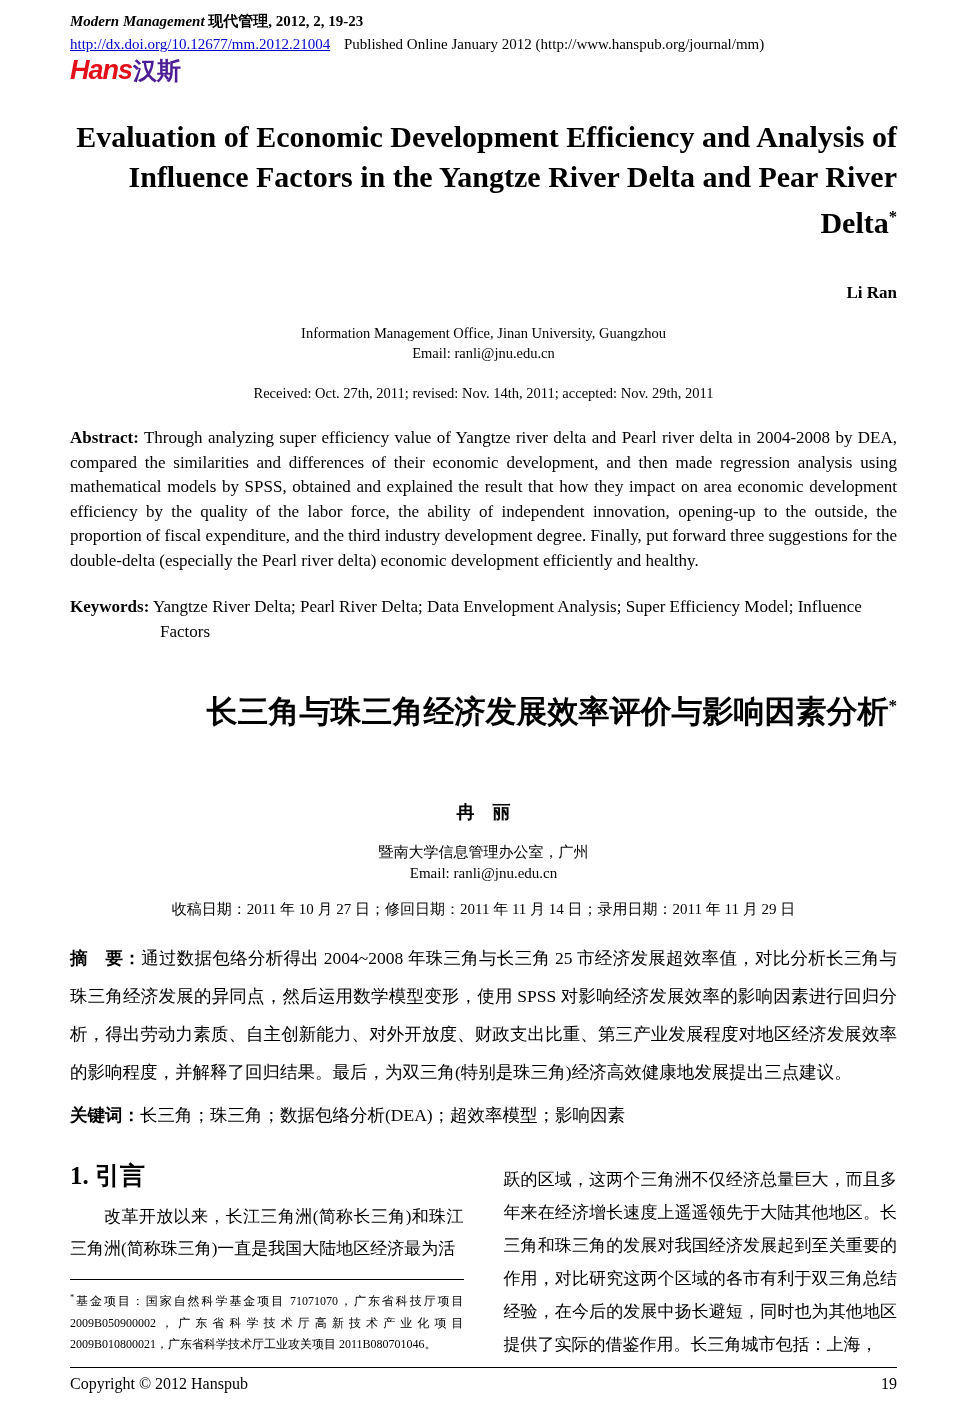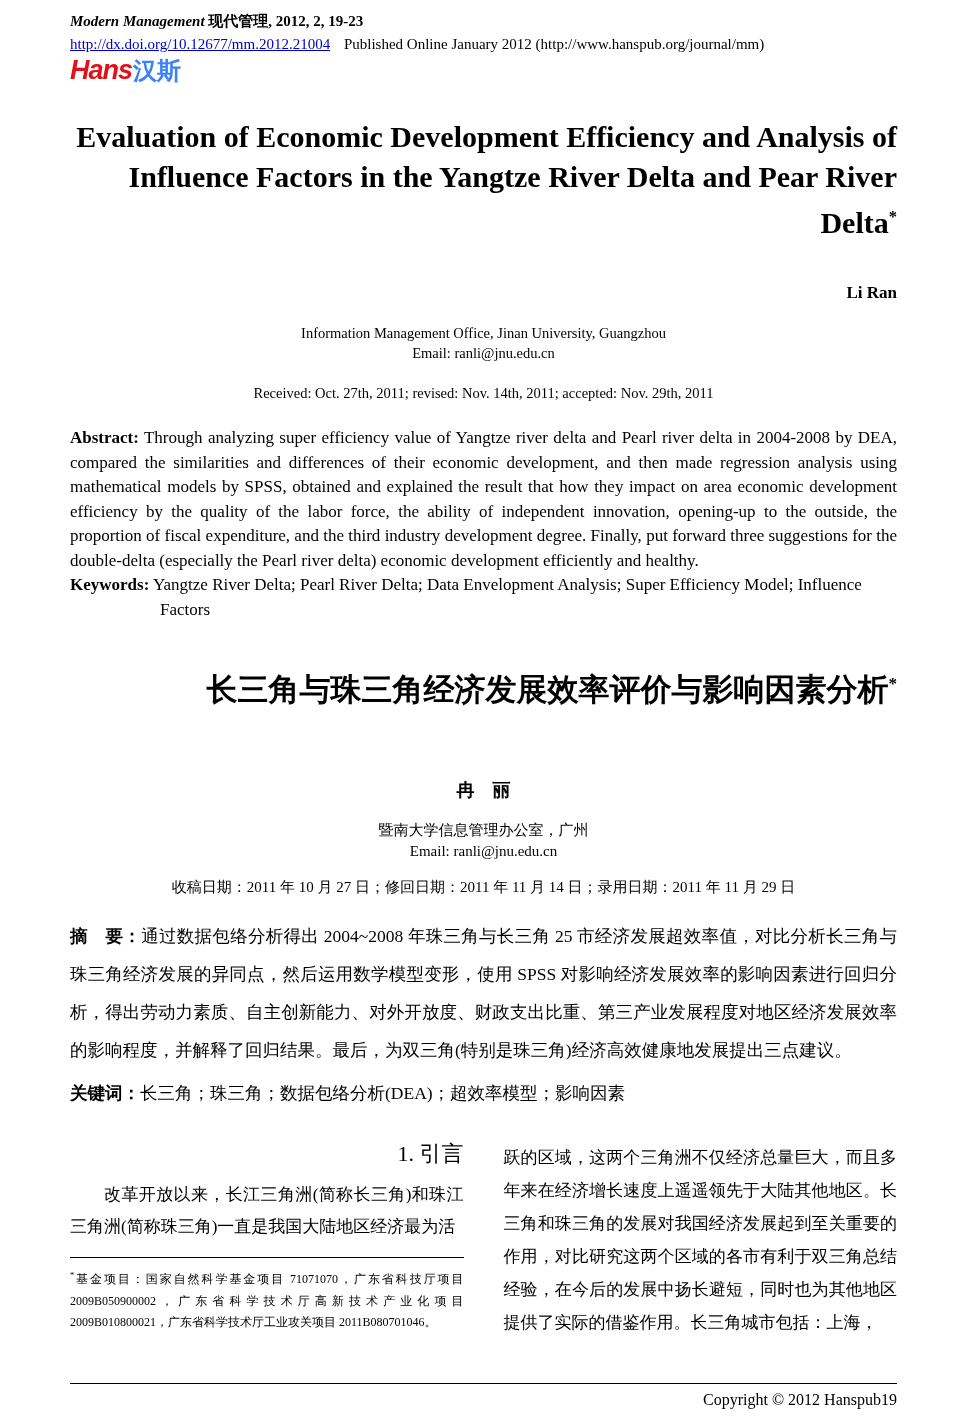--- a/index.html
+++ b/index.html
@@ -17,21 +17,21 @@
 
   
   .header { display: flex; justify-content: space-between; align-items: flex-start; flex-direction: column; }
   .journal-line { font-size: 15px; font-weight: bold; }
   .journal-name { font-style: italic; }
   .doi-line { font-size: 15px; margin-top: 5px; }
   .doi-link { color: var(--link_blue, #0000cc); text-decoration: underline; cursor: pointer; }
   .published { margin-left: 10px; }
   .logo { white-space: nowrap; font-family: "Liberation Sans", sans-serif; margin-top: 2px; }
   .logo-en { color: var(--logo_red, #e3101a); font-size: 27px; font-weight: bold; font-style: italic; letter-spacing: -1px; }
-  .logo-cn { color: #3b82f6; font-size: 24px; font-weight: bold; margin-left: 1px; }
+  .logo-cn { color: #4c1d95; font-size: 24px; font-weight: bold; margin-left: 1px; }
 
   
   .title {
     margin: 30px 0 0 0;
     font-size: 30px;
     font-weight: bold;
     line-height: 40px;
     text-align: right;
   }
   .title sup, .cn-title sup { font-size: 0.55em; }
@@ -40,20 +40,21 @@
   .dates { margin-top: 22px; text-align: center; font-size: 14.5px; }
 
   .abstract {
     margin-top: 24px;
     font-size: 17px;
     line-height: 24.5px;
     text-align: justify;
   }
   .label { font-weight: bold; }
   .keywords {
+    margin-top: 22px;
     font-size: 17px;
     line-height: 24.5px;
     padding-left: 90px;
     text-indent: -90px;
   }
 
   
   .cn-title {
     margin-top: 40px;
     font-size: 31px;
@@ -69,21 +70,21 @@
     margin-top: 20px;
     font-size: 17.5px;
     line-height: 38px;
     text-align: justify;
   }
   .cn-keywords { margin-top: 10px; font-size: 17.5px; line-height: 28px; }
 
   
   .columns { display: flex; gap: 40px; margin-top: 34px; }
   .col { flex: 1; min-width: 0; }
-  .section-heading { font-size: 22px; font-weight: normal; line-height: 26px; text-align: right; }
+  .section-heading { font-size: 25px; font-weight: bold; line-height: 26px; }
   .intro-para {
     margin-top: 12px;
     font-size: 17px;
     line-height: 32px;
     text-align: justify;
     text-indent: 2em;
   }
   .right-para {
     font-size: 17px;
     line-height: 33px;
@@ -97,25 +98,25 @@
     line-height: 21.5px;
     text-align: justify;
   }
   .footnote sup { font-size: 0.7em; }
 
   
   .page-footer {
     position: absolute;
     left: 70px;
     right: 70px;
-    bottom: 8px;
+    bottom: 24px;
     border-top: 1px solid var(--rule, #000000);
     padding-top: 7px;
     display: flex;
-    justify-content: flex-end;
+    justify-content: space-between;
     font-size: 16px;
   }
 </style>
 </head>
 <body>
 
 <div class="page">
 
   <header class="header">
     <div>

